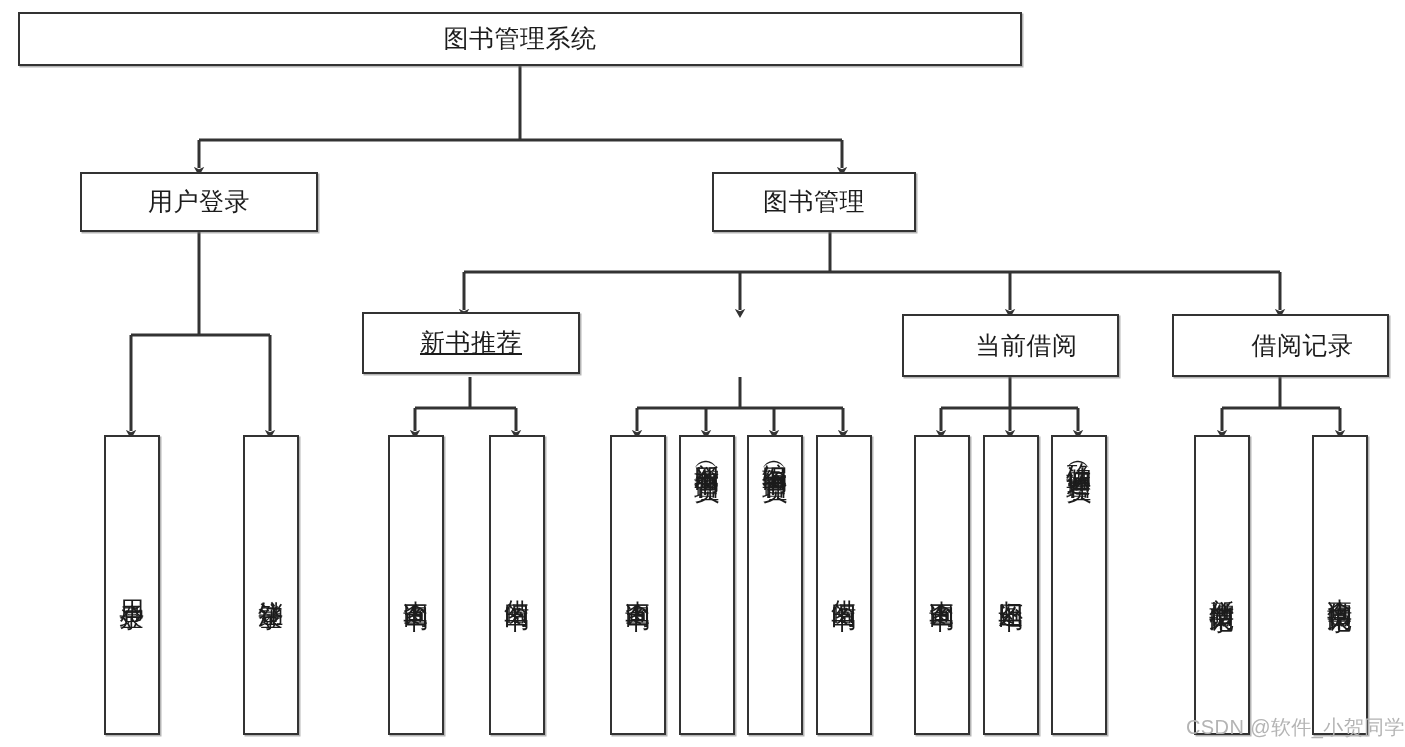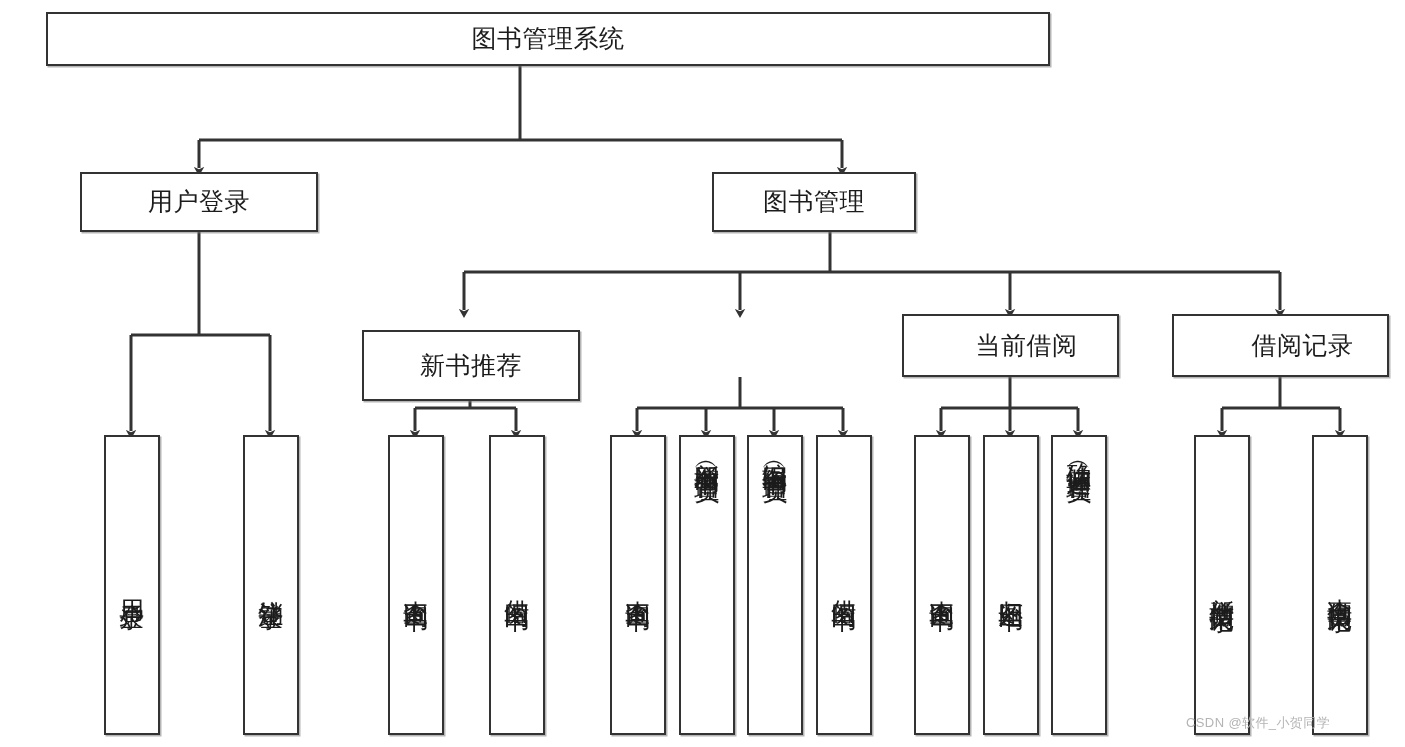--- a/index.html
+++ b/index.html
@@ -67,21 +67,21 @@
   }
   
   .node.leaf.centered {
     align-items: center;
     padding-top: 0;
   }
   #watermark {
     position: absolute;
     left: 1186px;
     top: 714px;
-    font-size: 13px;
+    font-size: 20px;
     color: #b4b4b4;
     white-space: nowrap;
     letter-spacing: 0.4px;
   }
 </style>
 </head>
 <body>
 
 <div id="diagram-root">
 
@@ -128,32 +128,32 @@
       <path d="M 1010 408 L 1010 431" marker-end="url(#arrow)"></path>
       <path d="M 1078 408 L 1078 431" marker-end="url(#arrow)"></path>
 
       <path d="M 1280 377 L 1280 408"></path>
       <path d="M 1222 408 L 1340 408"></path>
       <path d="M 1222 408 L 1222 431" marker-end="url(#arrow)"></path>
       <path d="M 1340 408 L 1340 431" marker-end="url(#arrow)"></path>
     </g>
   </svg>
 
-  <div class="node root horiz" style="left:18px; top:12px; width:1004px; height:54px;margin-left:28px;">
+  <div class="node root horiz" style="left:18px; top:12px; width:1004px; height:54px;">
     <span class="node-label">图书管理系统</span>
   </div>
 
   <div class="node horiz" style="left:80px; top:172px; width:238px; height:60px;">
     <span class="node-label">用户登录</span>
   </div>
   <div class="node horiz" style="left:712px; top:172px; width:204px; height:60px;">
     <span class="node-label">图书管理</span>
   </div>
 
-  <div class="node horiz" style="left:362px; top:330px; width:218px; height:71px;">
+  <div class="node horiz" style="left:362px; top:312px; width:218px; height:62px;text-decoration:underline;">
     <span class="node-label">新书推荐</span>
   </div>
   <div class="node horiz" style="left:902px; top:314px; width:217px; height:63px;padding-left:32px;">
     <span class="node-label">当前借阅</span>
   </div>
   <div class="node horiz" style="left:1172px; top:314px; width:217px; height:63px;padding-left:44px;">
     <span class="node-label">借阅记录</span>
   </div>
 
   <div class="node leaf centered" style="left:104px; top:435px; width:56px; height:300px;">

